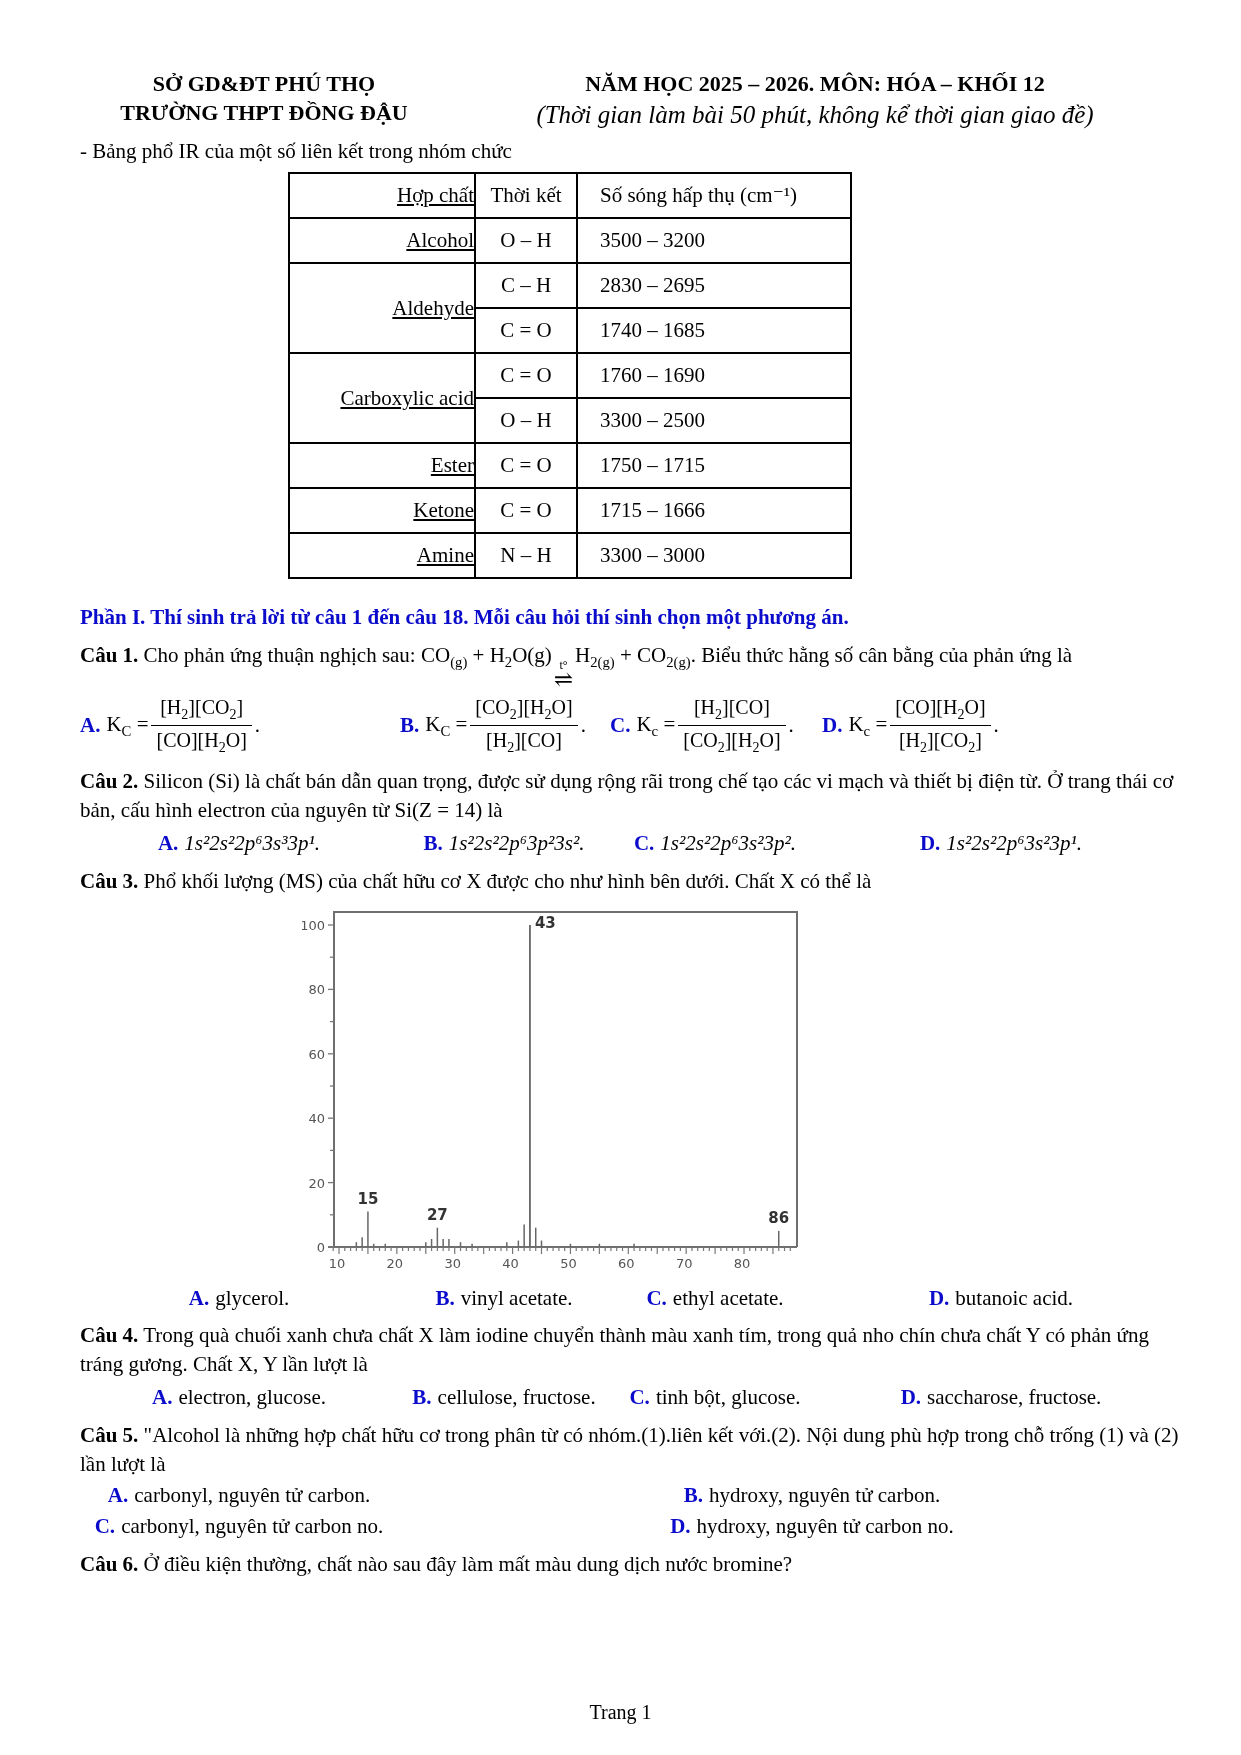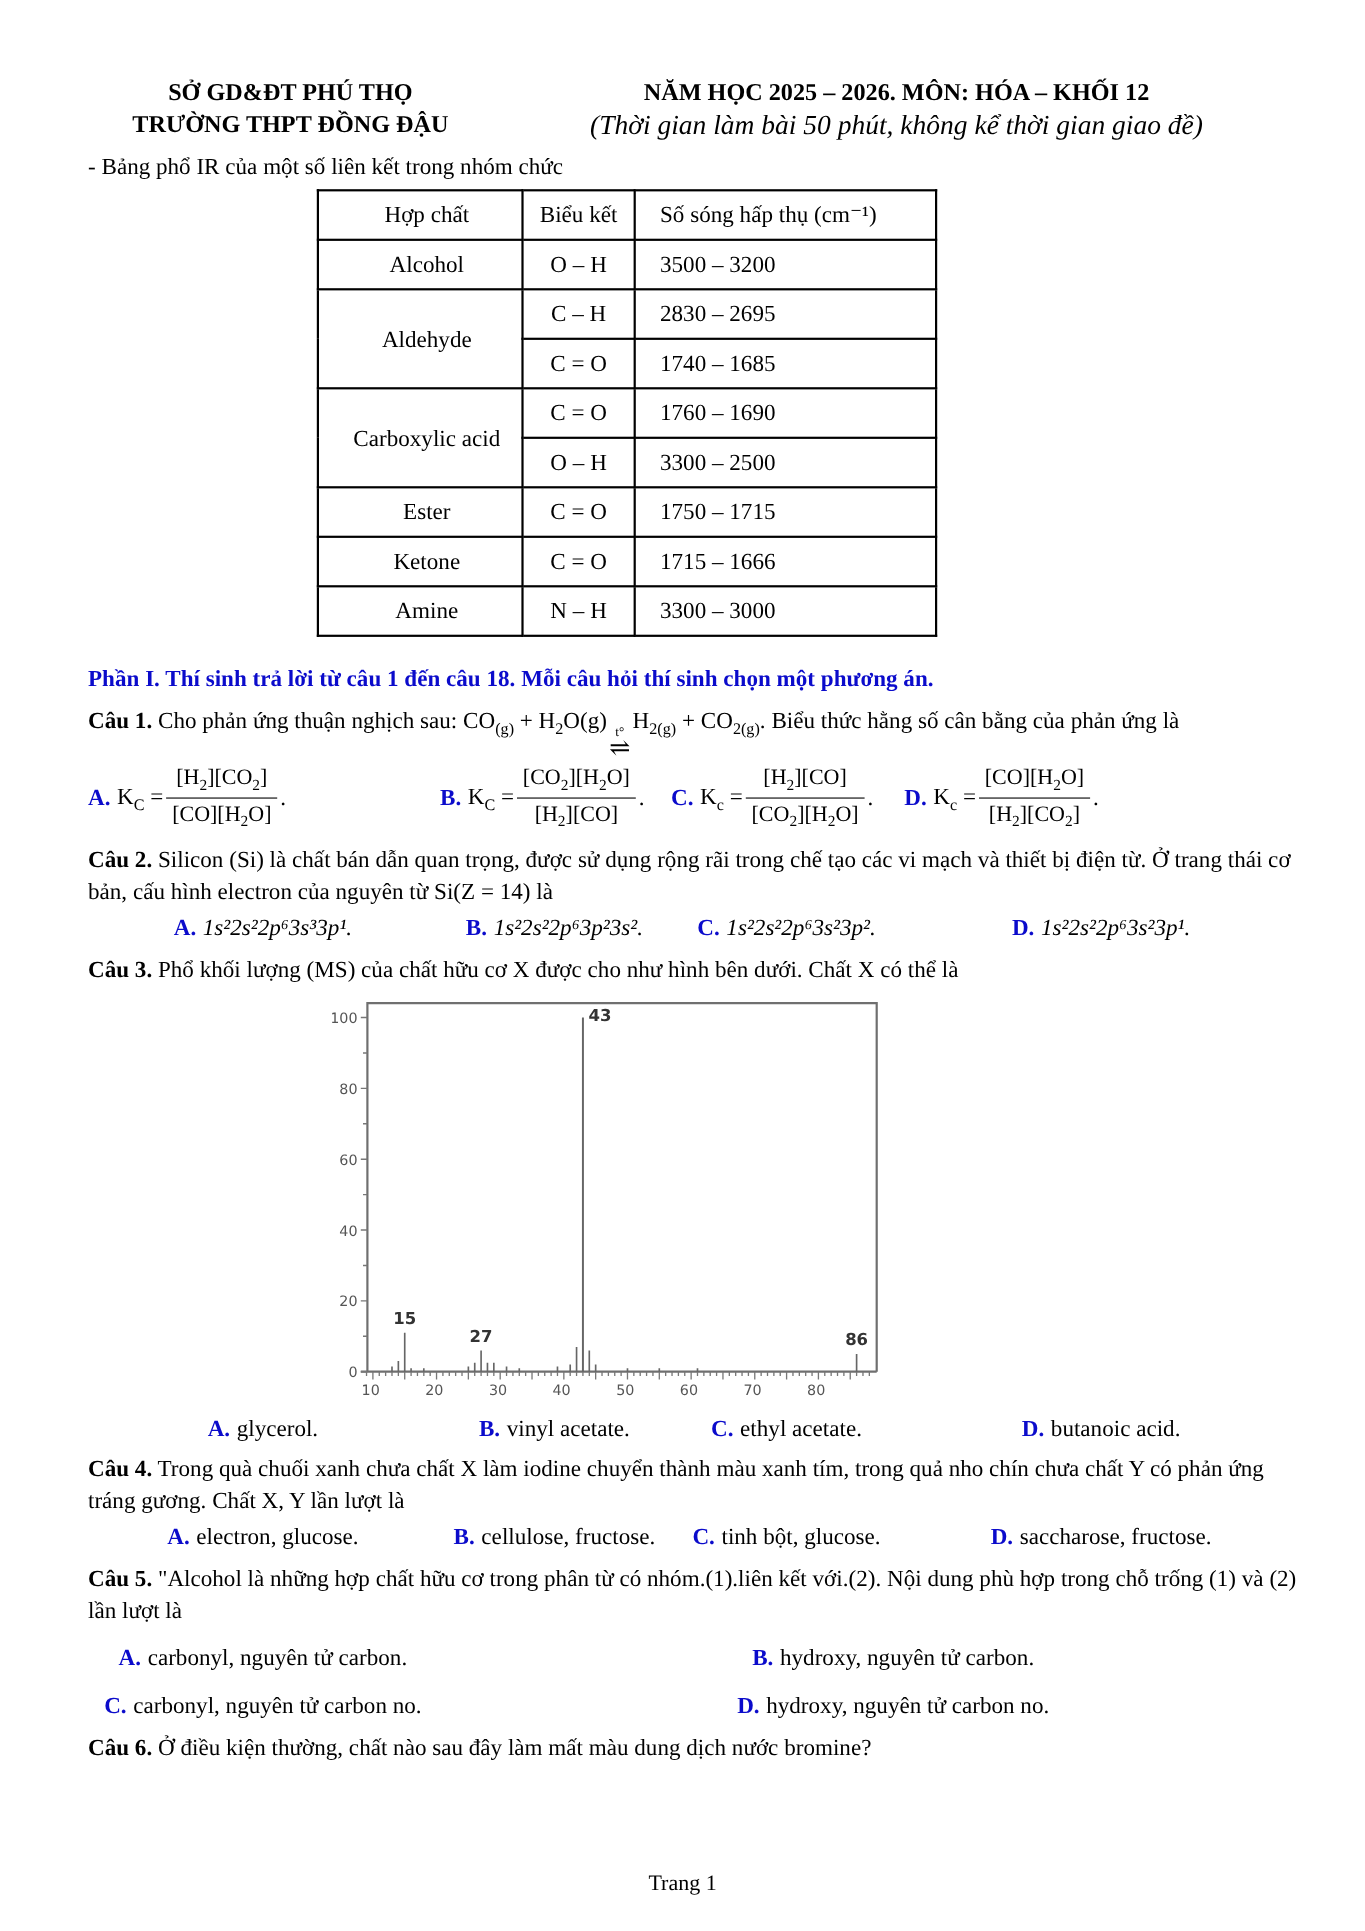--- a/index.html
+++ b/index.html
@@ -14,32 +14,32 @@
   
   .hdr{display:flex;}
   .hdr-left{width:368px;text-align:center;font-weight:bold;font-size:22px;line-height:1.3;}
   .hdr-right{flex:1;text-align:center;font-weight:bold;font-size:22px;line-height:1.3;}
   .hdr-right .note{font-weight:normal;font-style:italic;font-size:25px;}
 
   
   .ir-intro{margin-top:6px;}
   table.ir{border-collapse:collapse;margin:6px 0 0 208px;}
   table.ir th,table.ir td{border:2px solid #000;font-weight:normal;font-size:21px;padding:0;}
-  table.ir .c1{width:172px;text-align:center;padding-left:12px;height:43px;}
+  table.ir .c1{width:172px;text-align:right;padding-left:12px;height:43px;text-decoration:underline;}
   table.ir .c2{width:100px;text-align:center;height:43px;}
   table.ir .c3{width:250px;text-align:left;padding-left:22px;height:43px;}
 
   .part-head{margin-top:24px;color:#0b0bcb;font-weight:bold;}
 
   .q{margin-top:9px;}
   .qlabel{font-weight:bold;}
   .opt-letter{color:#0b0bcb;font-weight:bold;margin-right:6px;}
 
   .opts4{display:grid;grid-template-columns:318px 212px 210px 1fr;margin-top:4px;}
-  .opts2{display:grid;grid-template-columns:318px 1fr;margin-top:14px;gap:44px;}
+  .opts2{display:grid;grid-template-columns:318px 1fr;margin-top:2px;gap:44px;}
   .opt{white-space:nowrap;text-align:center;}
 
   
   .opts-frac{display:grid;grid-template-columns:320px 210px 212px 1fr;margin-top:6px;align-items:center;}
   .opt-frac{display:flex;align-items:center;}
   .frac{display:inline-block;text-align:center;font-size:20px;line-height:1.3;margin:0 3px;}
   .frac .num{display:block;border-bottom:1.5px solid #000;padding:0 5px 1px 5px;}
   .frac .den{display:block;padding:1px 5px 0 5px;}
 
   
@@ -73,21 +73,21 @@
       <div class="note">(Thời gian làm bài 50 phút, không kể thời gian giao đề)</div>
     </div>
   </div>
 
   <div class="ir-intro">- Bảng phổ IR của một số liên kết trong nhóm chức</div>
 
   <table class="ir">
     <thead>
       <tr>
         <th class="c1">Hợp chất</th>
-        <th class="c2">Biểu kết</th>
+        <th class="c2">Thời kết</th>
         <th class="c3">Số sóng hấp thụ (cm⁻¹)</th>
       </tr>
     </thead>
     <tbody id="ir-tbody">
         <tr>
           <td class="c1" rowspan="1">Alcohol</td>
           <td class="c2">O – H</td>
           <td class="c3">3500 – 3200</td>
         </tr>
         <tr>

